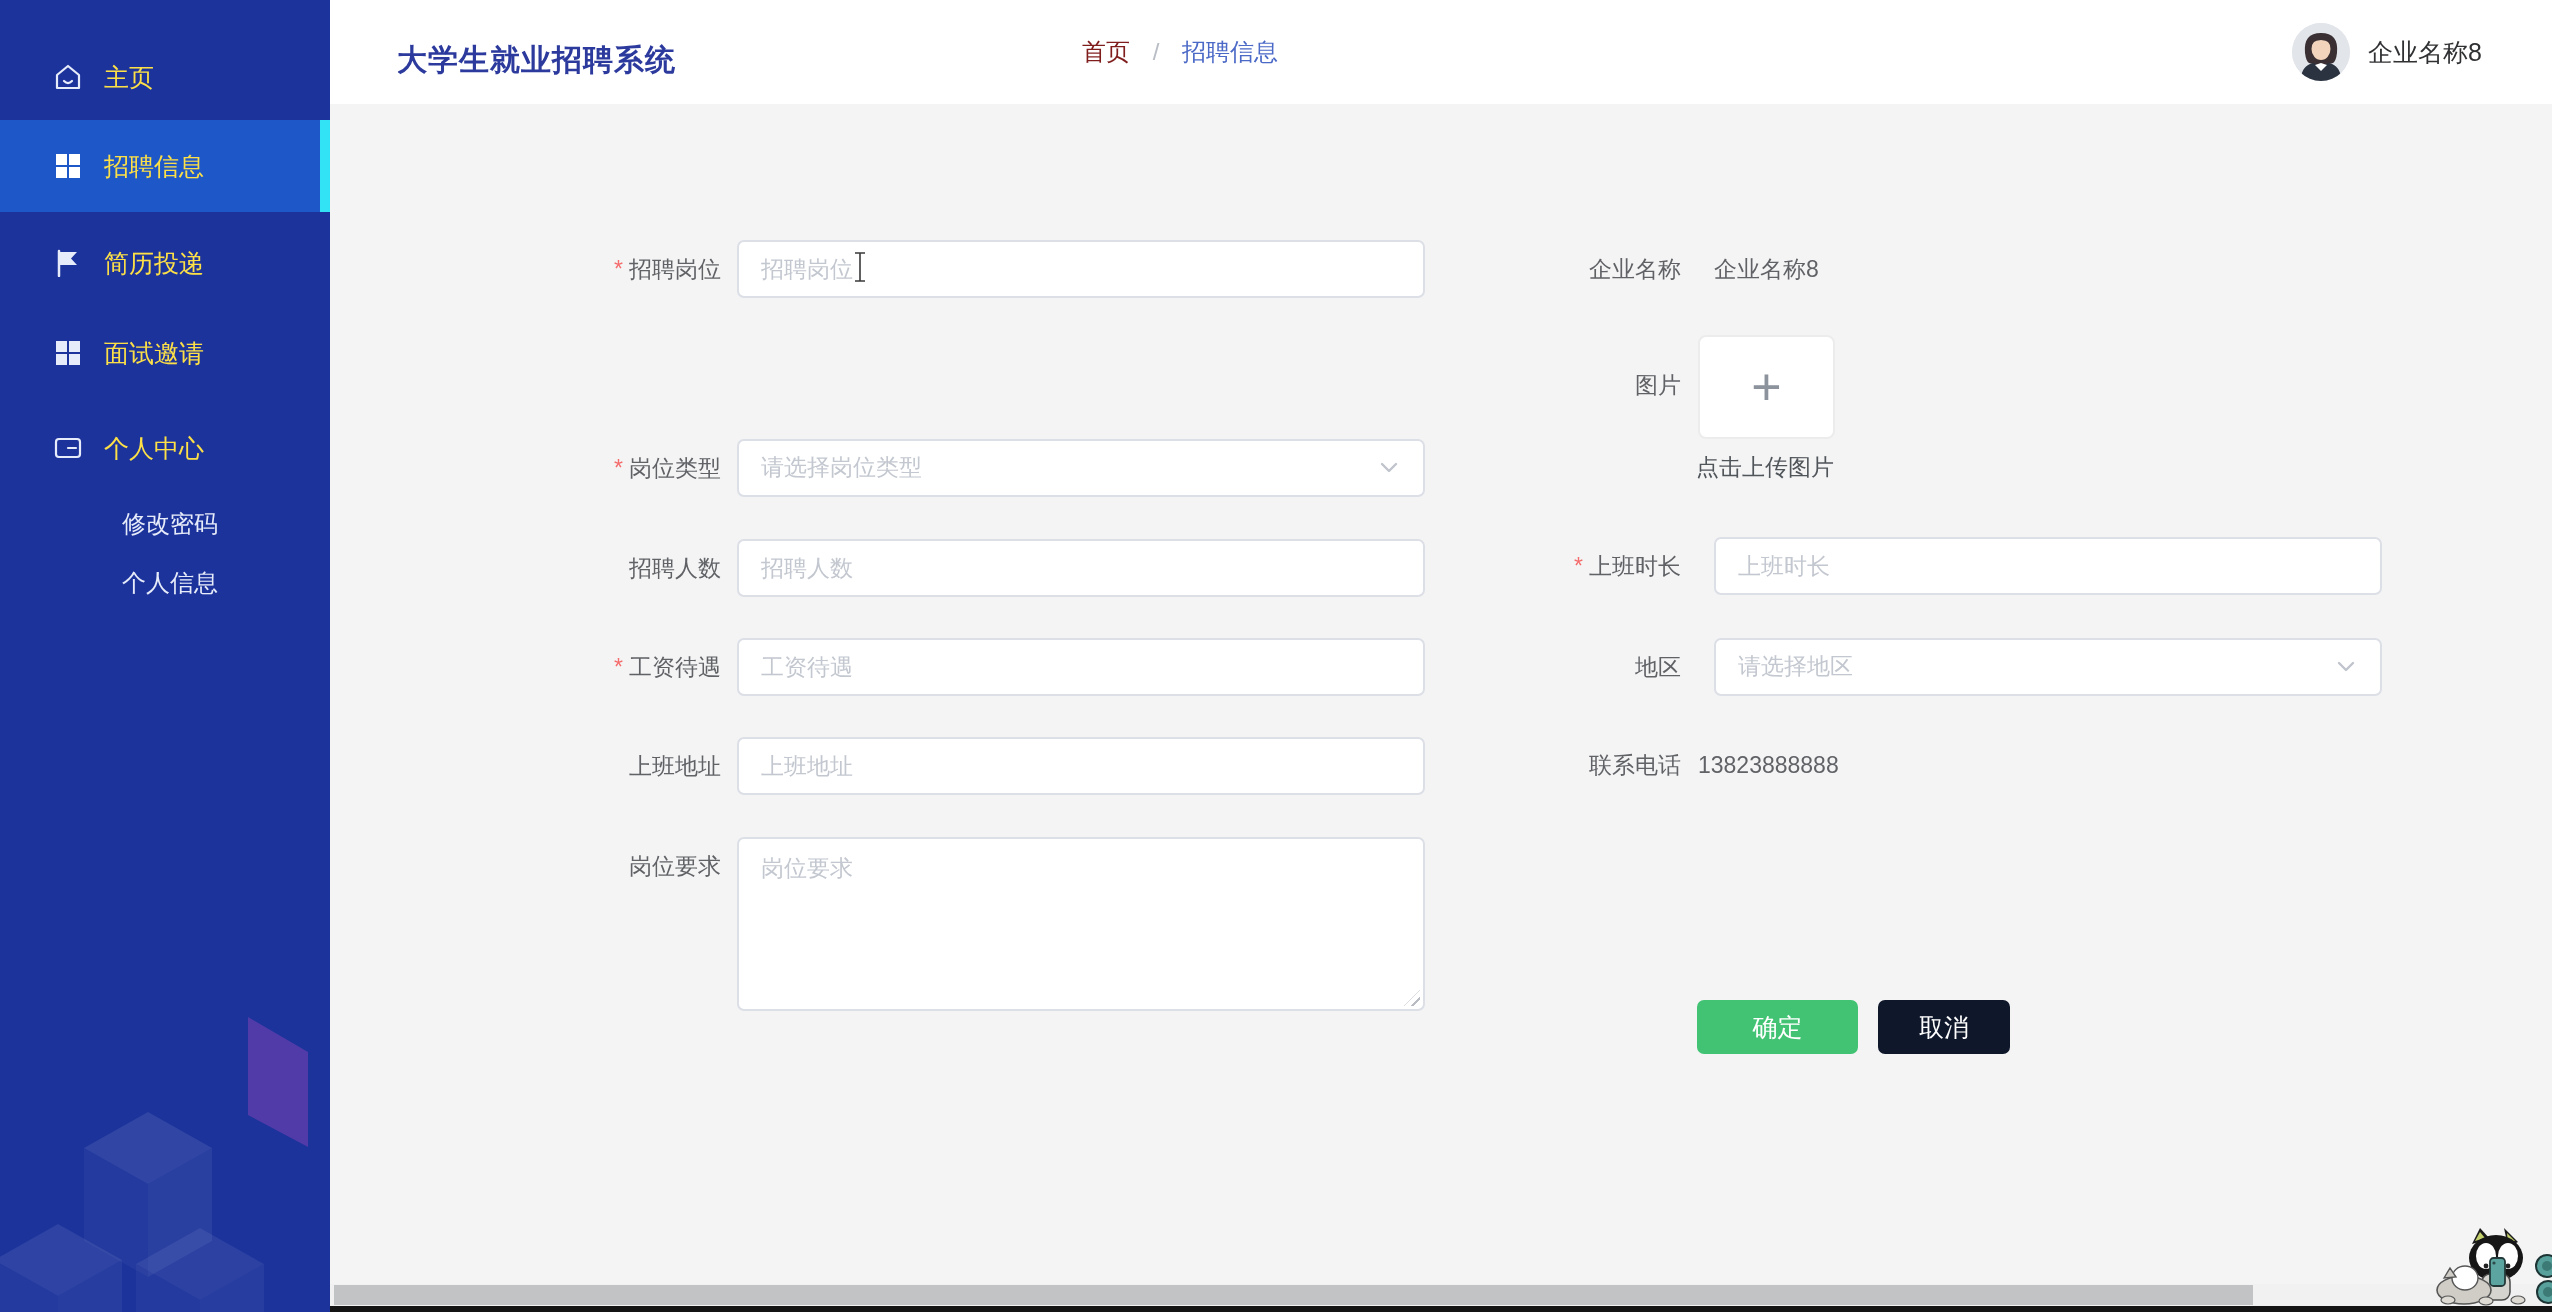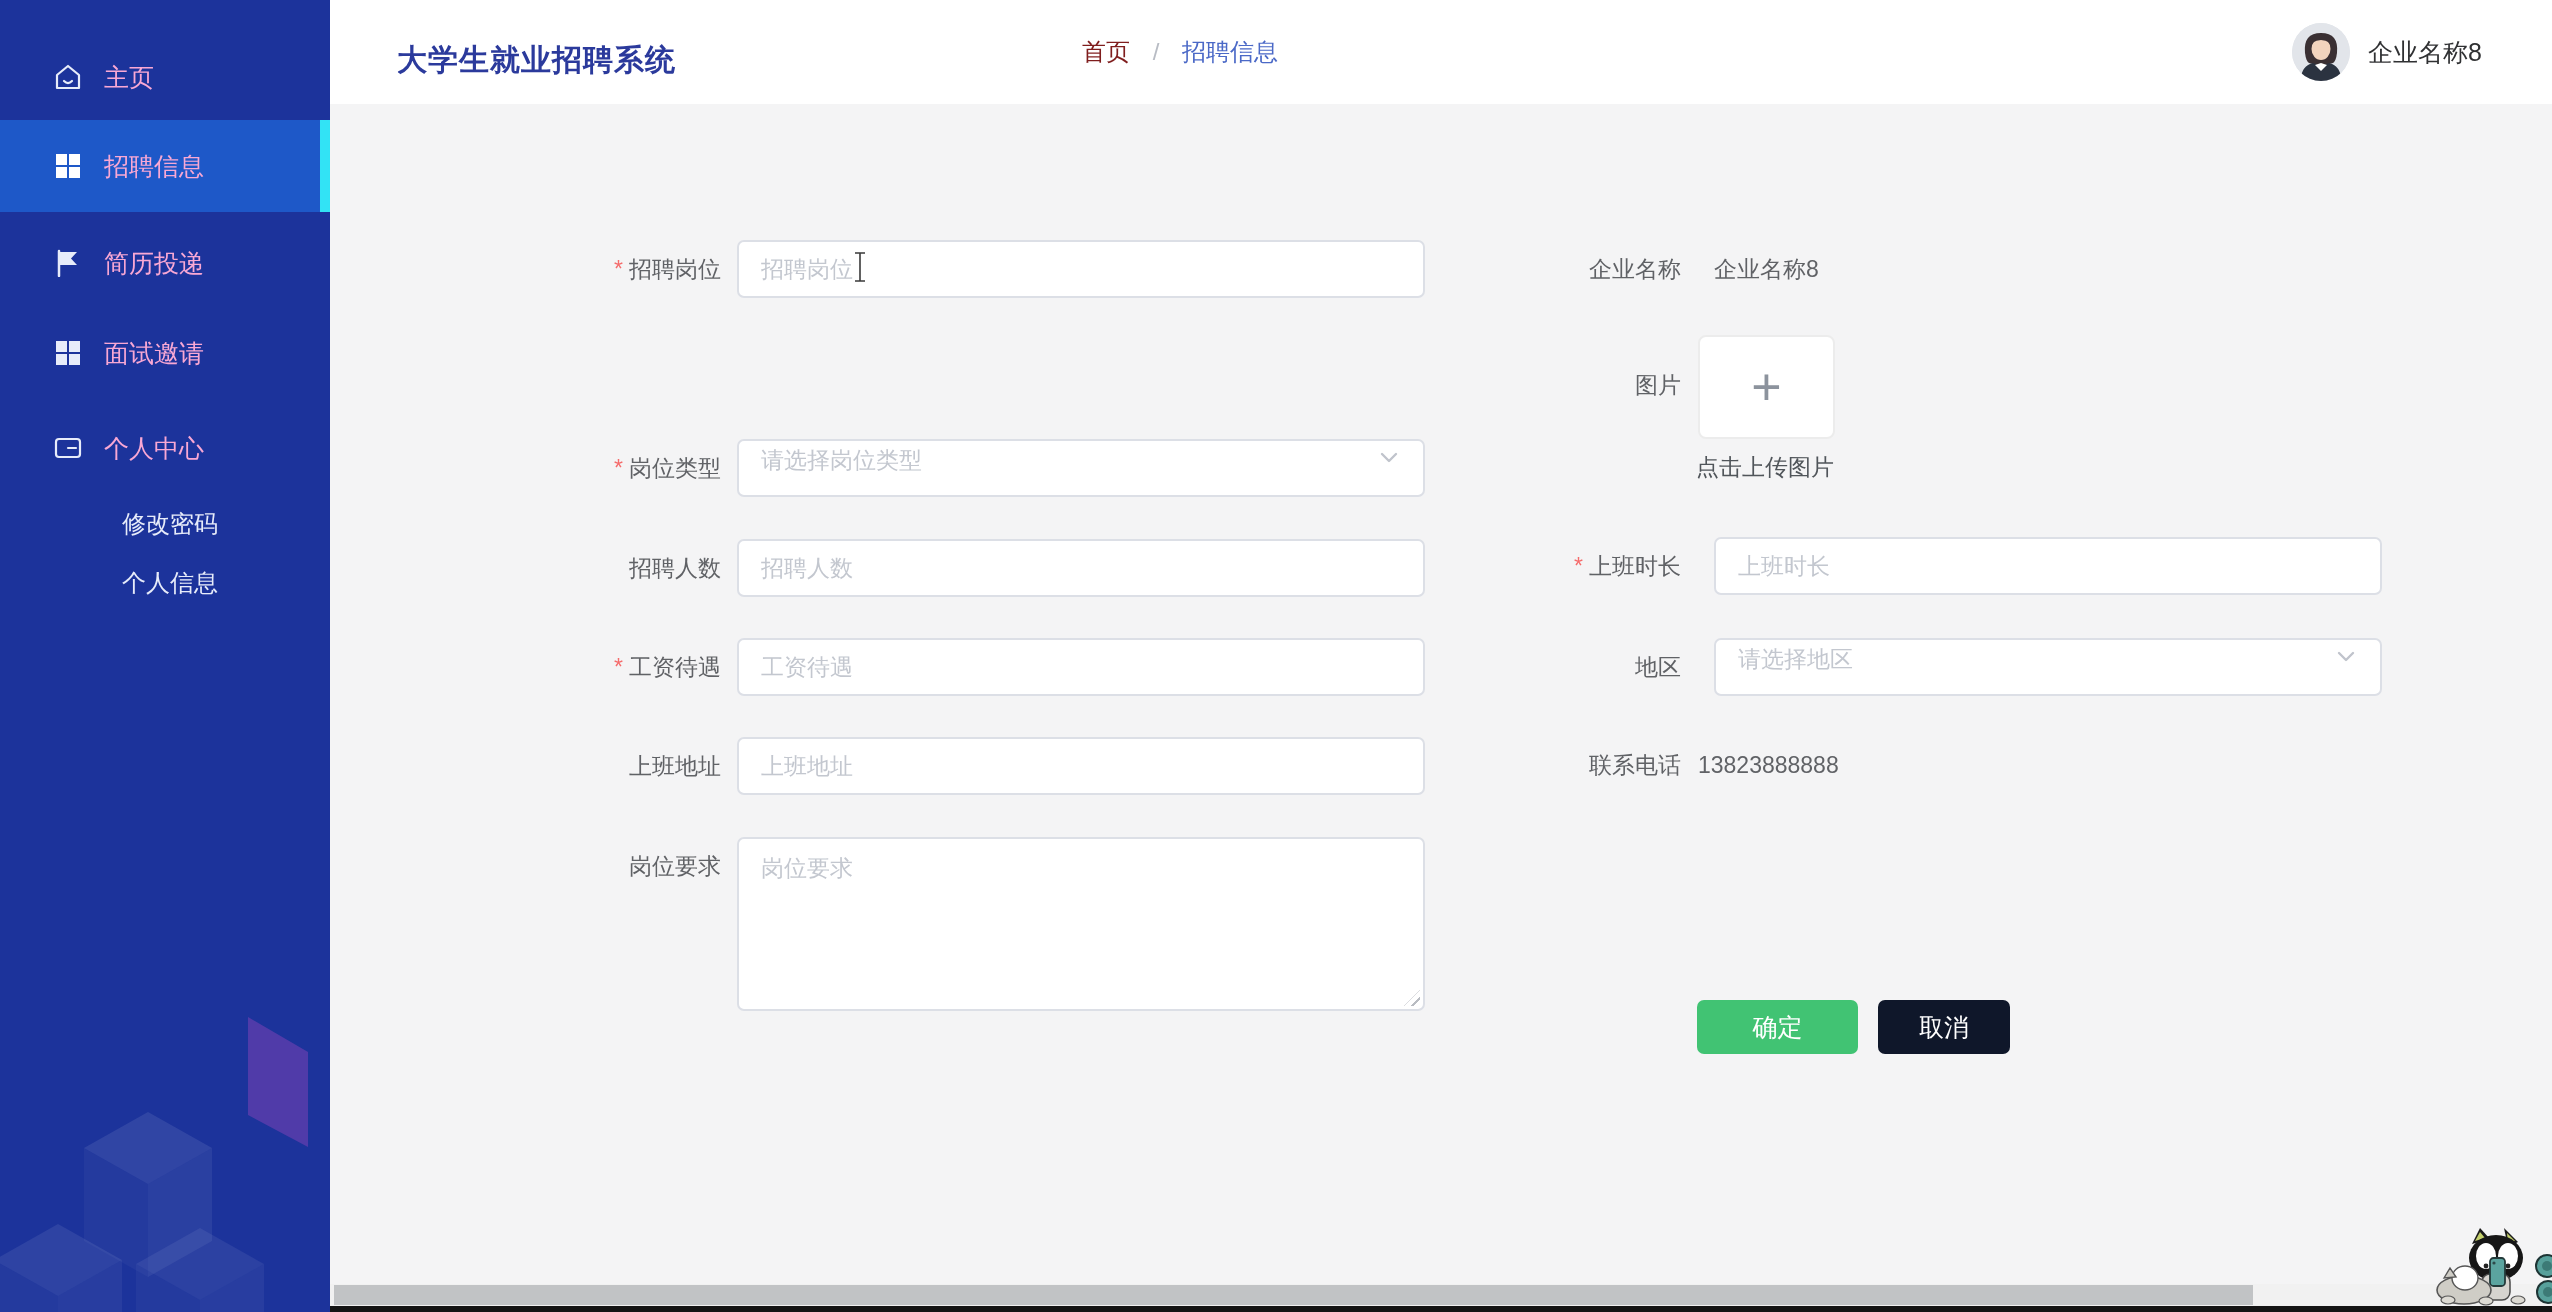--- a/index.html
+++ b/index.html
@@ -2,21 +2,21 @@
 <html><head>
 <meta charset="utf-8">
 <style>
   html,body{margin:0;padding:0;background:#e9e9e9;}
   .screen{position:relative;width:2552px;height:1312px;overflow:hidden;
     background:#f4f4f5;font-family:"Liberation Sans",sans-serif;}
 
   
   .sidebar{position:absolute;left:0;top:0;width:330px;height:1312px;background:#1c339b;z-index:3;}
   .menu-item{position:absolute;left:0;width:330px;height:64px;display:flex;align-items:center;
-    color:#f9a8d4;font-size:25px;cursor:pointer;}
+    color:#fde047;font-size:25px;cursor:pointer;}
   .menu-item .mi-icon{margin-left:54px;margin-right:22px;display:flex;align-items:center;}
   .menu-item.active{height:92px;background:#1e58c8;}
   .menu-item.active::after{content:"";position:absolute;right:0;top:0;width:10px;height:100%;background:#32e3f5;}
   .submenu-item{position:absolute;left:0;width:330px;height:60px;display:flex;align-items:center;
     padding-left:122px;box-sizing:border-box;color:#e7ecfa;font-size:24px;cursor:pointer;}
   .decor{position:absolute;left:0;bottom:0;pointer-events:none;}
 
   
   .header{position:absolute;left:330px;top:0;right:0;height:104px;background:#ffffff;z-index:2;}
   .app-title{position:absolute;left:59px;top:0;line-height:104px;font-size:30px;font-weight:bold;
@@ -34,22 +34,22 @@
   .flabel .req{color:#f56c6c;margin-right:6px;font-size:23px;}
   .lcol{left:380px;width:341px;}
   .rcol{left:1380px;width:301px;}
   .finput{position:absolute;box-sizing:border-box;height:58px;background:#fff;
     border:2px solid #dcdfe6;border-radius:7px;padding:0 22px;font-size:23px;color:#303133;
     font-family:"Liberation Sans",sans-serif;outline:none;}
   .finput::placeholder{color:#c3c7cf;opacity:1;}
   .linput{left:737px;width:688px;}
   .rinput{left:1714px;width:668px;}
   .fselect{position:absolute;box-sizing:border-box;height:58px;background:#fff;
-    border:2px solid #dcdfe6;border-radius:7px;display:flex;align-items:flex-start;
-    padding:4px 22px;cursor:pointer;}
+    border:2px solid #dcdfe6;border-radius:7px;display:flex;align-items:flex-end;
+    padding:12px 22px;cursor:pointer;}
   .fselect .ph{font-size:23px;color:#c3c7cf;flex:1;}
   .fselect .chev{flex:none;}
   .ftextarea-wrap{position:absolute;left:737px;top:837px;width:688px;height:174px;}
   .ftextarea{box-sizing:border-box;width:100%;height:100%;background:#fff;border:2px solid #dcdfe6;
     border-radius:7px;padding:14px 22px;font-size:23px;color:#303133;resize:none;outline:none;
     font-family:"Liberation Sans",sans-serif;}
   .ftextarea::placeholder{color:#c3c7cf;opacity:1;}
   .resize-corner{position:absolute;right:5px;bottom:5px;width:16px;height:16px;
     background:repeating-linear-gradient(135deg,transparent 0 4px,#b9bcc2 4px 6px);
     clip-path:polygon(100% 0,100% 100%,0 100%);}

